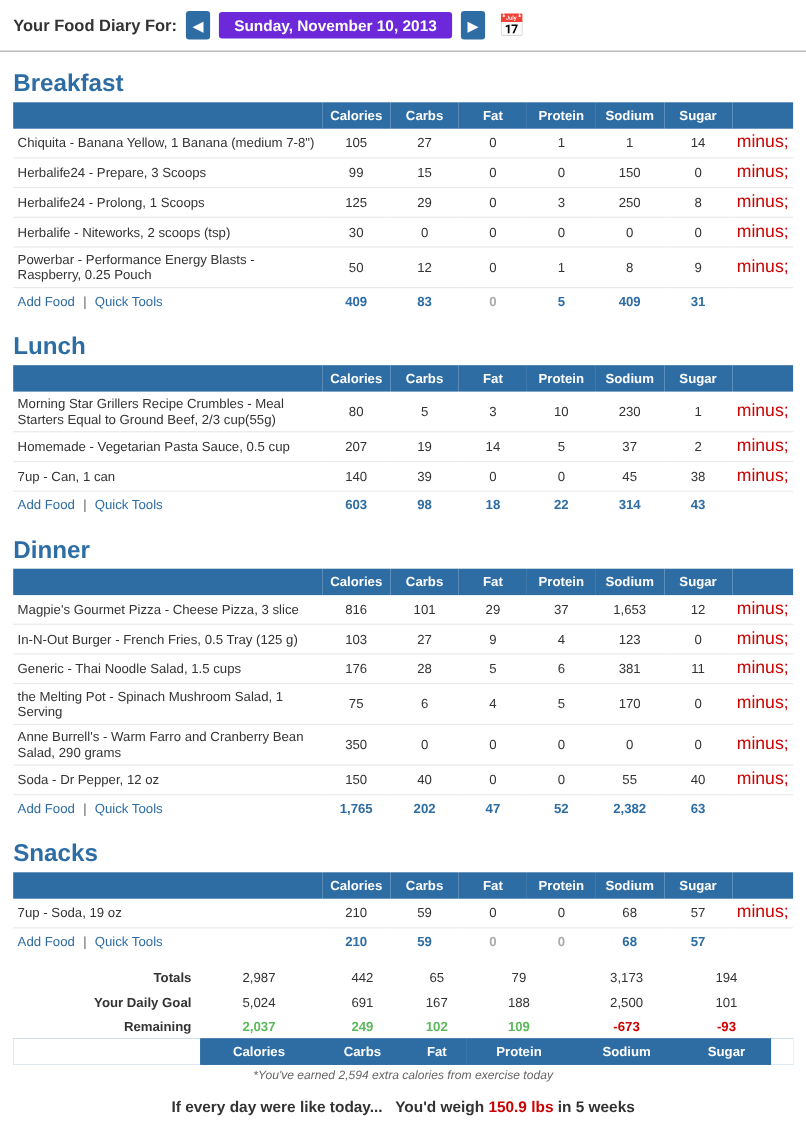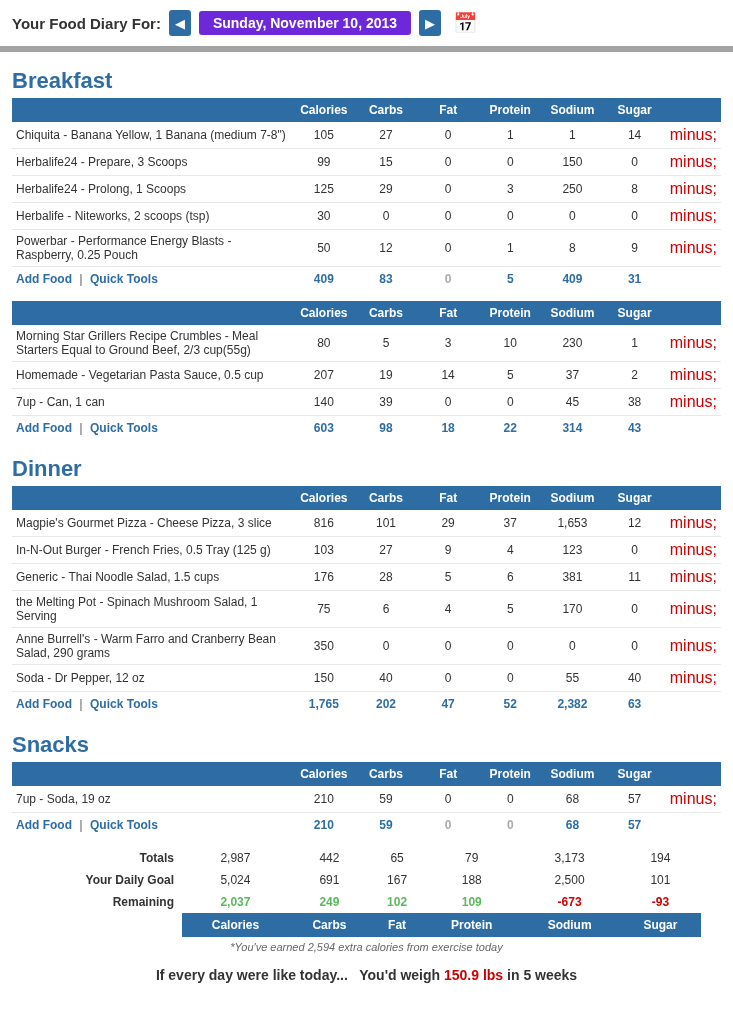--- a/index.html
+++ b/index.html
@@ -12,21 +12,21 @@
       margin: 0 auto;
     }
 
     
     .diary-header {
       background: #fff;
       padding: 10px 12px;
       display: flex;
       align-items: center;
       gap: 8px;
-      border-bottom: 6px solid #a3a3a3;
+      border-bottom: 1px solid #a3a3a3;
     }
     .diary-header-label {
       font-size: 15px;
       font-weight: bold;
       color: #333;
     }
     .nav-btn {
       background: #2e6da4;
       color: #fff;
       border: none;
@@ -124,21 +124,21 @@
       color: #2e6da4;
     }
     .action-links {
       color: #2e6da4;
       font-size: 12px;
     }
     .action-links a {
       color: #2e6da4;
       text-decoration: none;
       cursor: pointer;
-      font-weight: bold;
+      font-weight: normal;
       text-align: right;
     }
     .sep { color: #999; margin: 0 4px; }
 
     
     .summary-table {
       width: 100%;
       border-collapse: collapse;
       margin-top: 6px;
     }
@@ -287,20 +287,21 @@
     <td class="num" style="color:#2e6da4;">5</td>
     <td class="num" style="color:#2e6da4;">409</td>
     <td class="num" style="color:#2e6da4;">31</td>
     <td></td>
   </tr>
         </tbody>
     </table>
   </div>
 
   <div class="meal-section">
+    <div class="meal-title">Lunch</div>
     <table class="food-table">
       <thead>
         <tr>
           <th class="name-col col-wide"></th>
           <th class="col-num">Calories</th>
           <th class="col-num">Carbs</th>
           <th class="col-num">Fat</th>
           <th class="col-num">Protein</th>
           <th class="col-num">Sodium</th>
           <th class="col-num">Sugar</th>

